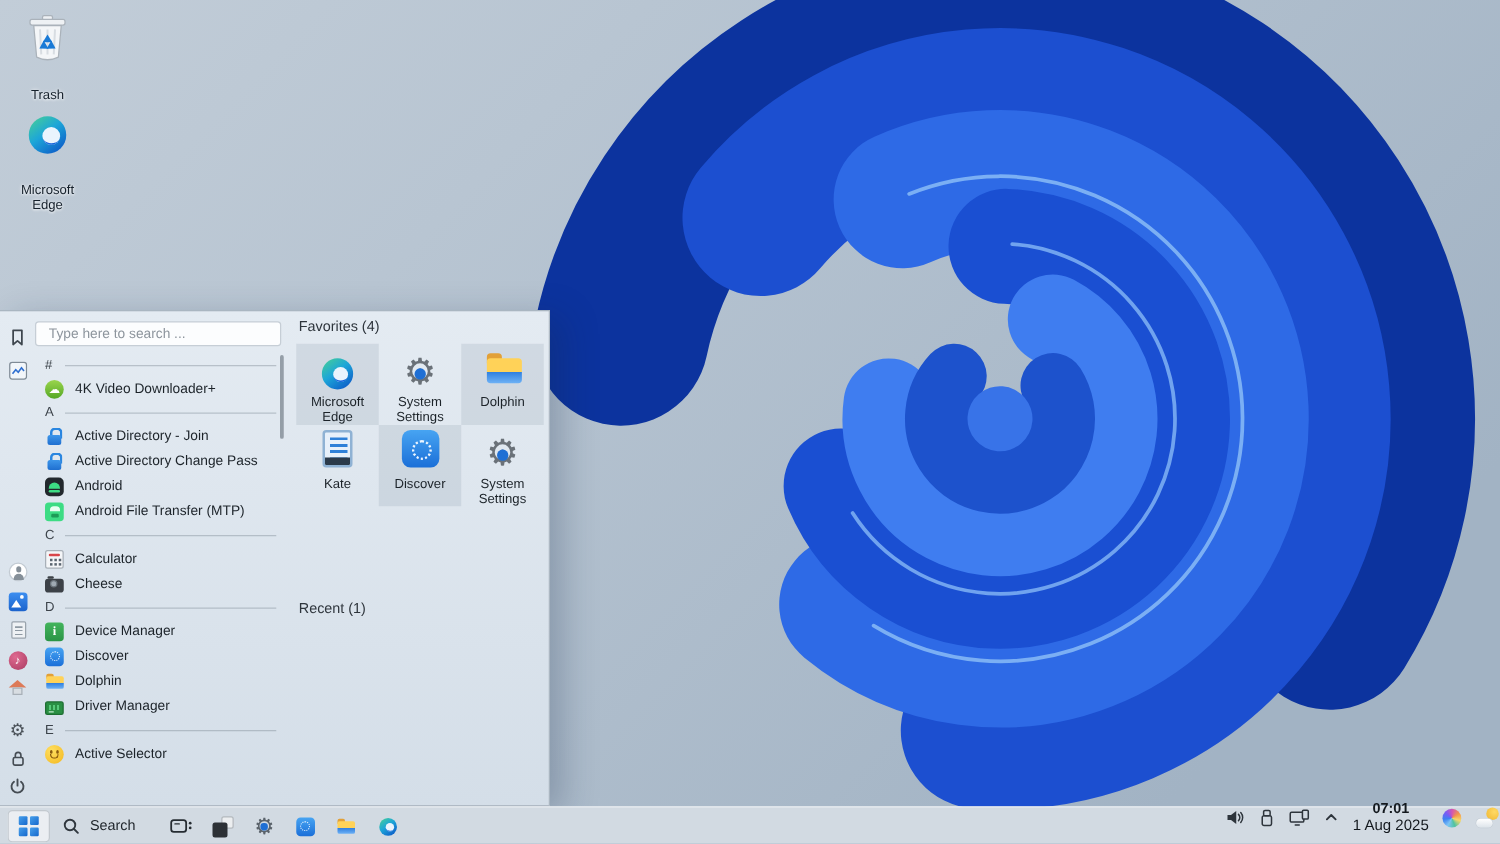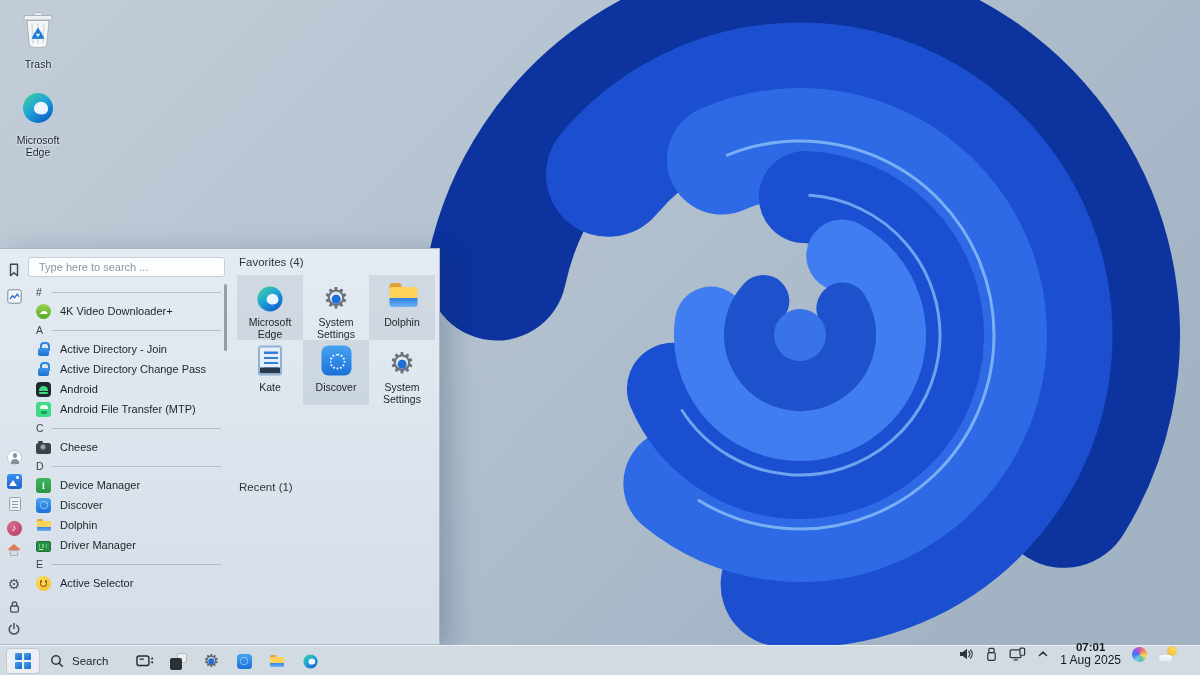--- a/index.html
+++ b/index.html
@@ -7,21 +7,21 @@
        font-family:"Liberation Sans","DejaVu Sans",sans-serif;
        -webkit-font-smoothing:antialiased;background:#b2c0ce}
   
   .wallpaper{position:absolute;inset:0;overflow:hidden}
   .wallpaper svg{display:block}
   
   .desk-icon{position:absolute;width:64px;text-align:center;cursor:default}
   .di-trash{left:6px;top:8px}
   .di-edge{left:6px;top:84px}
   .di-img{height:42px;display:flex;align-items:flex-end;justify-content:center}
-  .di-label{margin-top:8px;font-size:10.5px;color:#16212c;text-shadow:0 0 3px rgba(255,255,255,.85),0 1px 2px rgba(255,255,255,.7)}
+  .di-label{margin-top:20px;font-size:10.5px;color:#16212c;text-shadow:0 0 3px rgba(255,255,255,.85),0 1px 2px rgba(255,255,255,.7)}
   
   .startmenu{position:absolute;left:0;top:248px;width:440px;height:397px;
     background:linear-gradient(180deg,#e4ebf2,#d4dee8);
     border:1px solid rgba(148,160,172,.65);border-left:none;box-sizing:border-box;
     box-shadow:10px 6px 26px rgba(20,40,70,.25)}
   .sm-sidebar{position:absolute;left:0;top:0;width:28px;height:100%}
   .sm-side-ic{position:absolute;left:0;width:28px;height:18px;display:flex;align-items:center;justify-content:center;cursor:pointer}
   .sm-list{position:absolute;left:28px;top:0;width:200px;height:100%}
   .sm-search{position:absolute;left:0;top:8px;width:197px;height:20px;box-sizing:border-box;
     border:1px solid #c6ced6;border-radius:3px;background:#fcfdfe;padding:0 10px;
@@ -49,21 +49,21 @@
     border-top:1px solid rgba(255,255,255,.55);box-sizing:border-box}
   .tb-left{position:absolute;left:0;top:0;height:30px;display:flex;align-items:center}
   .start-btn{margin-left:6px;width:34px;height:26px;border-radius:4px;background:rgba(255,255,255,.55);
     box-shadow:inset 0 0 0 1px rgba(120,132,144,.35);display:flex;align-items:center;justify-content:center;cursor:pointer}
   .winlogo{display:grid;grid-template-columns:7px 7px;grid-template-rows:7px 7px;gap:1.5px}
   .winlogo i{background:linear-gradient(135deg,#47a0ec,#1668cc);border-radius:1px}
   .tb-search{display:flex;align-items:center;gap:8px;margin-left:10px;margin-right:24px;cursor:pointer}
   .tb-search-label{font-size:11.5px;color:#1d2329}
   .tb-pinned{display:flex;align-items:center;gap:7px}
   .tb-ic{width:26px;height:26px;border-radius:4px;display:flex;align-items:center;justify-content:center;cursor:pointer}
-  .tb-right{position:absolute;right:0;top:0;height:16px;display:flex;align-items:center;gap:11px;padding-right:22px}
+  .tb-right{position:absolute;right:0;top:0;height:16px;display:flex;align-items:center;gap:11px;padding-right:0}
   .tray-ic{display:flex;align-items:center;justify-content:center;cursor:pointer}
   .tb-clock{text-align:center;line-height:1.12;cursor:pointer;min-width:58px}
   .tb-time{font-size:11.5px;font-weight:700;color:#14191e}
   .tb-date{font-size:12px;color:#14191e}
   
   .ic{display:inline-block;position:relative;width:15px;height:15px;flex:none}
   .ic-cloud{background:linear-gradient(180deg,#9ad54d,#55a726);border-radius:50%}
   .ic-cloud::before{content:"☁";position:absolute;left:0;top:0;width:100%;text-align:center;font-size:9px;line-height:15px;color:#fff}
   .ic-lockblue::before{content:"";position:absolute;left:3.5px;top:0.5px;width:6px;height:7px;border:2px solid #2a86e0;border-bottom:none;border-radius:4px 4px 0 0}
   .ic-lockblue::after{content:"";position:absolute;left:2px;top:6.5px;width:11px;height:8px;background:linear-gradient(180deg,#3d96ea,#1f6fd0);border-radius:2px}
@@ -263,20 +263,24 @@
         </div>
         <div class="sm-item">
           <span class="ic ic-androidft"></span>
           <span class="sm-item-label">Android File Transfer (MTP)</span>
         </div>
         <div class="sm-sec-hdr">
           <span class="sm-sec-letter">C</span>
           <span class="sm-sec-line"></span>
         </div>
         <div class="sm-item">
+          <span class="ic ic-calc"></span>
+          <span class="sm-item-label">Calculator</span>
+        </div>
+        <div class="sm-item">
           <span class="ic ic-camera"></span>
           <span class="sm-item-label">Cheese</span>
         </div>
         <div class="sm-sec-hdr">
           <span class="sm-sec-letter">D</span>
           <span class="sm-sec-line"></span>
         </div>
         <div class="sm-item">
           <span class="ic ic-devmgr"></span>
           <span class="sm-item-label">Device Manager</span>

